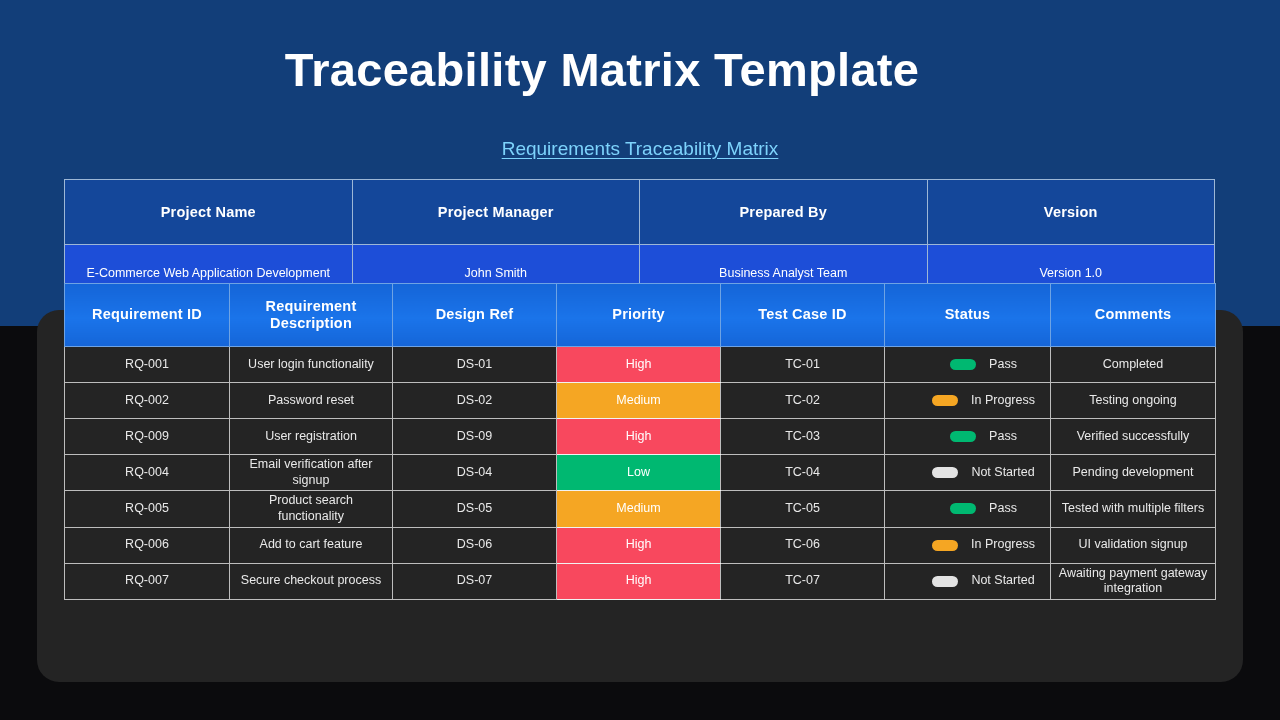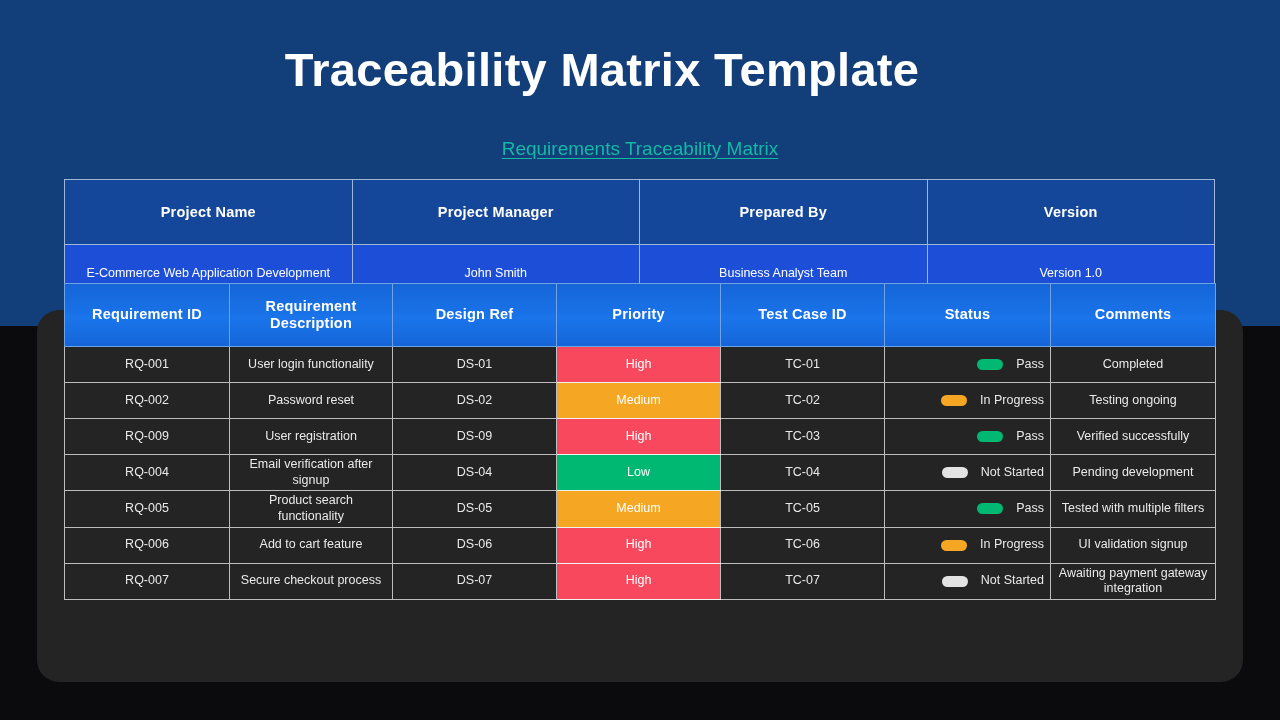--- a/index.html
+++ b/index.html
@@ -49,21 +49,21 @@
     font-size: 47px;
     font-weight: 700;
     letter-spacing: 0.3px;
   }
 
   .subtitle {
     position: absolute;
     left: 0; top: 138px;
     width: 1280px;
     text-align: center;
-    color: #14b8a6;
+    color: #7dd3fc;
     font-size: 19px;
     font-weight: 400;
   }
   .subtitle span {
     text-decoration: underline;
     text-underline-offset: 3px;
   }
 
   
   .info-table {
@@ -133,21 +133,21 @@
     border-top: 1px solid #f2f2f2;
     border-bottom: 1px solid #f2f2f2;
     margin-left: 34px;
   }
 
   
   td.status-cell { text-align: left; padding-left: 0; }
   .status-inner {
     display: flex;
     align-items: center;
-    justify-content: flex-end;
+    justify-content: center;
     padding-left: 38px;
     gap: 13px;
   }
   .pill {
     display: inline-block;
     width: 26px;
     height: 11px;
     border-radius: 6px;
     flex: 0 0 auto;
   }

